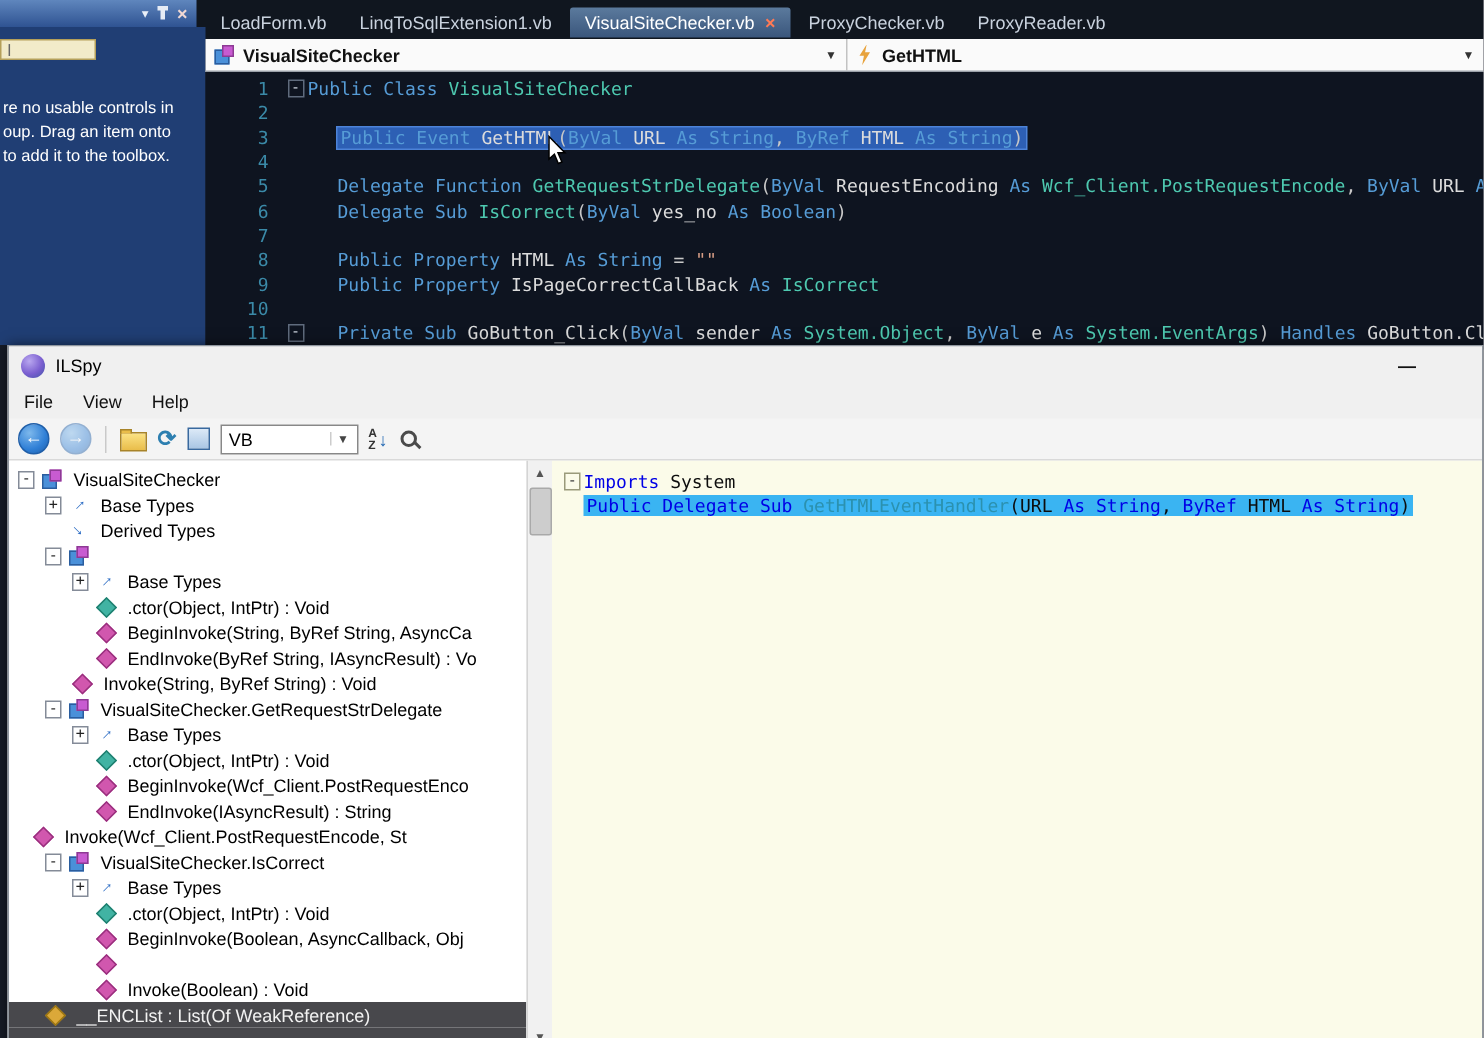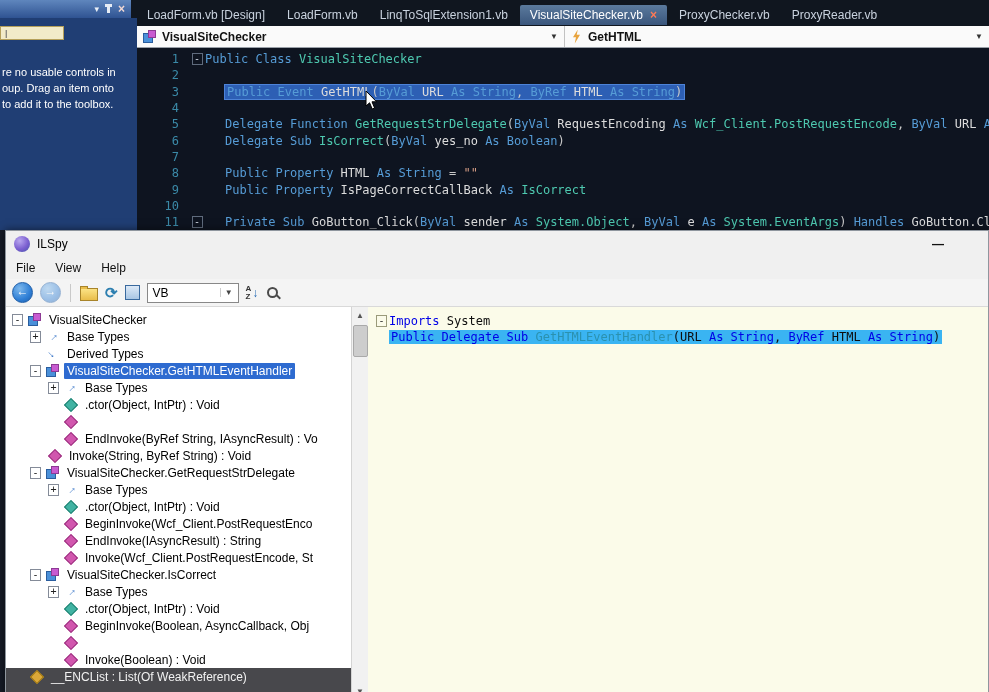--- a/index.html
+++ b/index.html
@@ -109,23 +109,20 @@
   <div id="vs-topstrip"></div>
 
   <div id="toolbox-header">
     <span class="tb-chevron">▾</span>
     <span class="tb-pin"></span>
     <span class="tb-close">×</span>
   </div>
 
   <div id="vs-tabs">
       <div class="tab">
-        <span class="tab-label">LoadForm.vb [Design]</span>
-      </div>
-      <div class="tab">
         <span class="tab-label">LoadForm.vb</span>
       </div>
       <div class="tab">
         <span class="tab-label">LinqToSqlExtension1.vb</span>
       </div>
       <div class="tab active">
         <span class="tab-label">VisualSiteChecker.vb</span>
         <span class="tab-close">×</span>
       </div>
       <div class="tab">
@@ -224,35 +221,35 @@
           <span class="tlabel">Base Types</span>
         </div>
         <div class="trow" style="padding-left: 24px;">
           <span class="exp-spacer"></span>
           <span class="ticon icon-derived"></span>
           <span class="tlabel">Derived Types</span>
         </div>
         <div class="trow" style="padding-left: 24px;">
           <span class="expander">-</span>
           <span class="ticon icon-classnode"></span>
-          <span class="tlabel tsel">VisualSiteChecker.GetHTMLEventHandler</span>
         </div>
         <div class="trow" style="padding-left: 42px;">
           <span class="expander">+</span>
           <span class="ticon icon-base"></span>
           <span class="tlabel">Base Types</span>
         </div>
         <div class="trow" style="padding-left: 42px;">
           <span class="exp-spacer"></span>
           <span class="ticon icon-ctor"></span>
           <span class="tlabel">.ctor(Object, IntPtr) : Void</span>
         </div>
         <div class="trow" style="padding-left: 42px;">
           <span class="exp-spacer"></span>
           <span class="ticon icon-method"></span>
+          <span class="tlabel">BeginInvoke(String, ByRef String, AsyncCa</span>
         </div>
         <div class="trow" style="padding-left: 42px; text-align: right;">
           <span class="exp-spacer"></span>
           <span class="ticon icon-method"></span>
           <span class="tlabel">EndInvoke(ByRef String, IAsyncResult) : Vo</span>
         </div>
         <div class="trow" style="padding-left: 26px;">
           <span class="exp-spacer"></span>
           <span class="ticon icon-method"></span>
           <span class="tlabel">Invoke(String, ByRef String) : Void</span>
@@ -275,21 +272,21 @@
         <div class="trow" style="padding-left: 42px;">
           <span class="exp-spacer"></span>
           <span class="ticon icon-method"></span>
           <span class="tlabel">BeginInvoke(Wcf_Client.PostRequestEnco</span>
         </div>
         <div class="trow" style="padding-left: 42px;">
           <span class="exp-spacer"></span>
           <span class="ticon icon-method"></span>
           <span class="tlabel">EndInvoke(IAsyncResult) : String</span>
         </div>
-        <div class="trow" style="padding-left: 42px;">
+        <div class="trow" style="">
           <span class="exp-spacer"></span>
           <span class="ticon icon-method"></span>
           <span class="tlabel">Invoke(Wcf_Client.PostRequestEncode, St</span>
         </div>
         <div class="trow" style="padding-left: 24px;">
           <span class="expander">-</span>
           <span class="ticon icon-classnode"></span>
           <span class="tlabel">VisualSiteChecker.IsCorrect</span>
         </div>
         <div class="trow" style="padding-left: 42px;">

